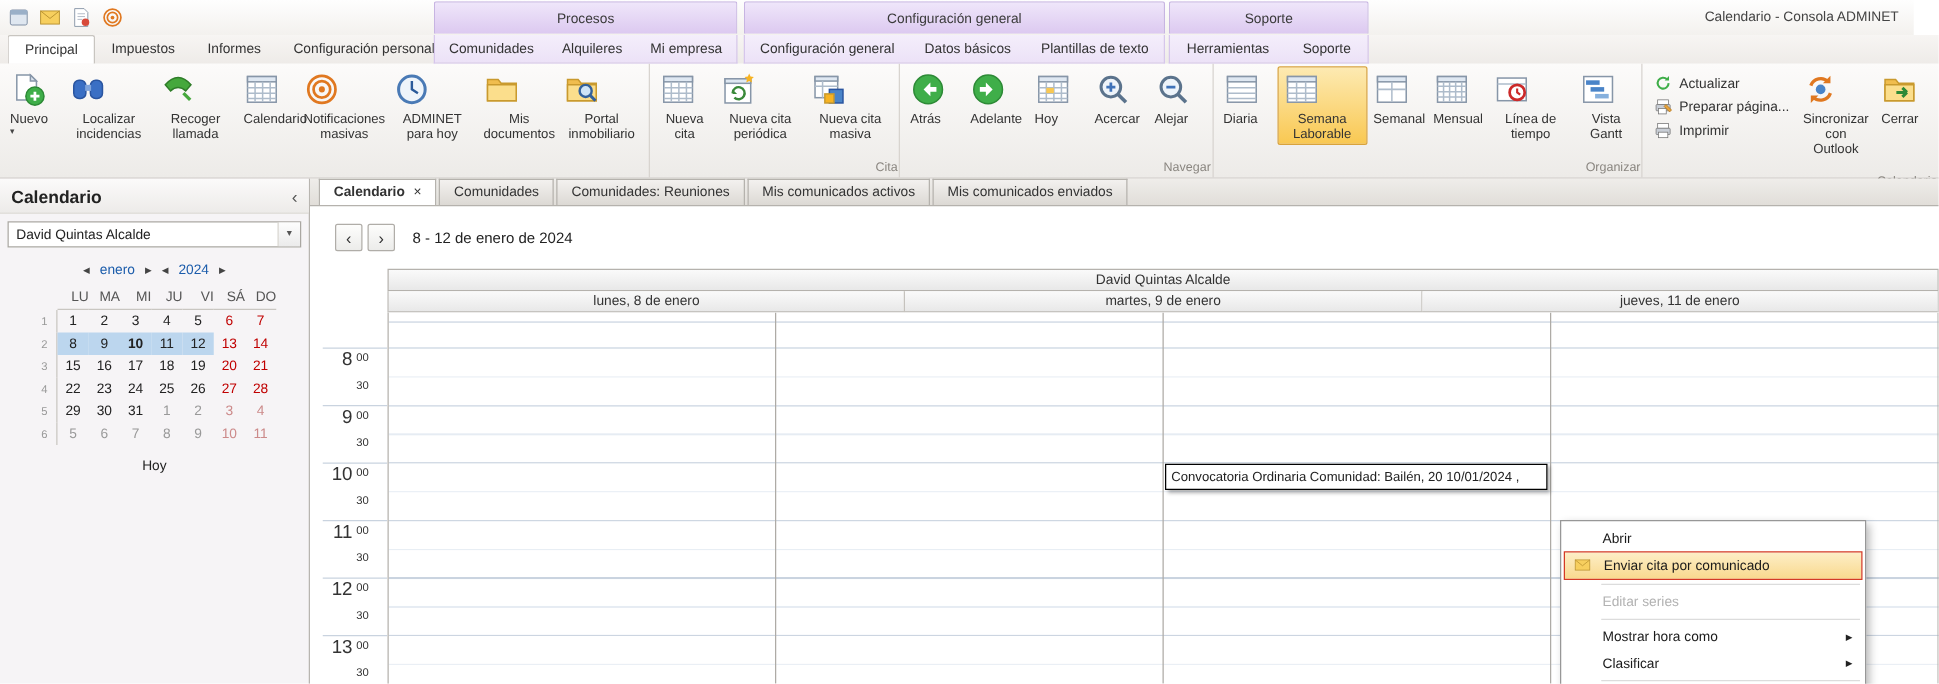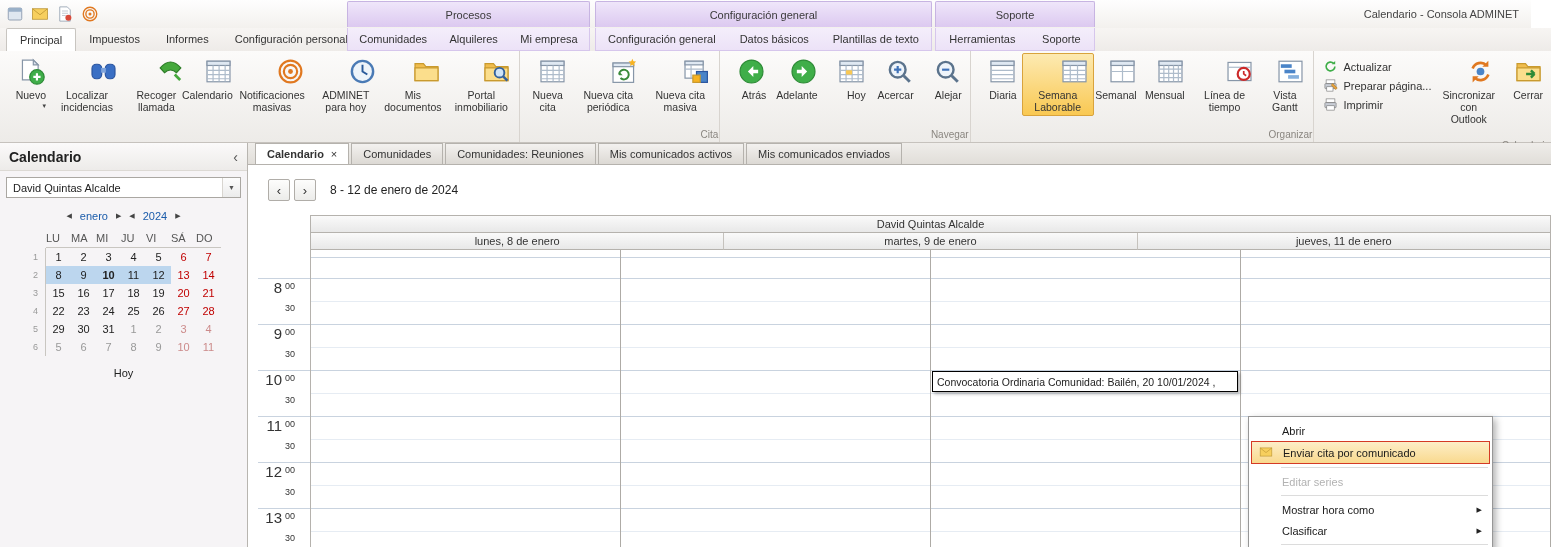--- a/index.html
+++ b/index.html
@@ -25,21 +25,21 @@
 .tab.active{background:#fff;border:1px solid #c8c5c0;border-bottom:none;border-radius:2px 2px 0 0;}
 .ctx-tabs{position:absolute;top:0;height:23px;display:flex;justify-content:space-around;align-items:center;background:linear-gradient(#f4eefb,#ece2f7);border:1px solid #d6c6ec;border-top:none;}
 .ctx-tabs .tab{padding:4px 4px;}
 
 
 .ribbon{position:absolute;left:0;top:51px;width:1551px;height:92px;background:linear-gradient(#fcfbfa,#edebe8);border-bottom:1px solid #c6c2bd;}
 .rgroups{display:flex;height:100%;}
 .rgroup{position:relative;display:flex;flex-direction:column;border-right:1px solid #d8d4cf;padding:0 1px;}
 .rgroup-buttons{display:flex;align-items:stretch;padding:2px 2px 0;flex:1;}
 .rgroup-label{height:14px;line-height:13px;text-align:right;color:#8a8680;font-size:10px;margin-top:12px;}
-.rbtn{position:relative;min-width:48px;max-width:72px;display:flex;flex-direction:column;align-items:flex-end;justify-content:flex-start;padding:3px 4px 1px;border:1px solid transparent;border-radius:2px;text-align:center;color:#333;line-height:1.15;font-size:10.5px;}
+.rbtn{position:relative;min-width:48px;max-width:72px;display:flex;flex-direction:column;align-items:flex-start;justify-content:flex-start;padding:3px 4px 1px;border:1px solid transparent;border-radius:2px;text-align:center;color:#333;line-height:1.15;font-size:10.5px;}
 .rbtn .icon{width:29px;height:29px;margin-bottom:3px;flex:0 0 auto;}
 .rbtn.selected{background:linear-gradient(#fdeab2,#f9c852);border-color:#d9a33c;}
 .dd-caret{font-size:7px;color:#444;margin-top:1px;}
 .rsmall{display:flex;flex-direction:column;justify-content:flex-start;gap:4px;padding:6px 6px 0 6px;}
 .sbtn{display:flex;align-items:center;gap:5px;color:#333;white-space:nowrap;}
 .sbtn .icon{width:15px;height:15px;flex:0 0 auto;}
 .rbig{display:flex;align-items:stretch;}
 
 
 .workspace{position:absolute;left:0;top:143px;width:1551px;height:404px;display:flex;}
@@ -48,21 +48,21 @@
 .sb-collapse{font-size:14px;color:#555;font-weight:normal;}
 .owner-select{margin:6px 6px 0;height:21px;background:#fff;border:1px solid #aaa7a2;display:flex;align-items:center;justify-content:space-between;padding-left:6px;}
 .owner-select .dd{width:18px;height:100%;display:flex;align-items:center;justify-content:center;font-size:7px;color:#555;border-left:1px solid #d8d5d0;background:linear-gradient(#fdfdfd,#ebebeb);}
 
 .minical{margin:12px 4px 0;}
 .mc-head{display:flex;align-items:center;justify-content:center;gap:8px;color:#1b5cab;margin-bottom:8px;}
 .mc-arrow{font-size:7px;color:#444;}
 .mc-month,.mc-year{color:#1b5cab;}
 .mc-grid{display:grid;grid-template-columns:20px repeat(7,25px);justify-content:center;}
 .mc-corner{height:18px;}
-.mc-dayhead{height:18px;color:#555;text-align:left;line-height:16px;border-bottom:1px solid #c9c6c1;}
+.mc-dayhead{height:18px;color:#555;text-align:right;line-height:16px;border-bottom:1px solid #c9c6c1;}
 .mc-cell{height:18px;display:flex;align-items:center;justify-content:center;color:#222;font-size:11px;}
 .mc-cell.wk{color:#999;font-size:9px;border-right:1px solid #c9c6c1;}
 .mc-cell.red{color:#c00000;}
 .mc-cell.sel{background:#bcd6ee;}
 .mc-cell.today{font-weight:bold;}
 .mc-cell.dim{color:#999;}
 .mc-cell.dimred{color:#cc8a8a;}
 .mc-today{text-align:center;margin-top:11px;color:#222;}
 
 

